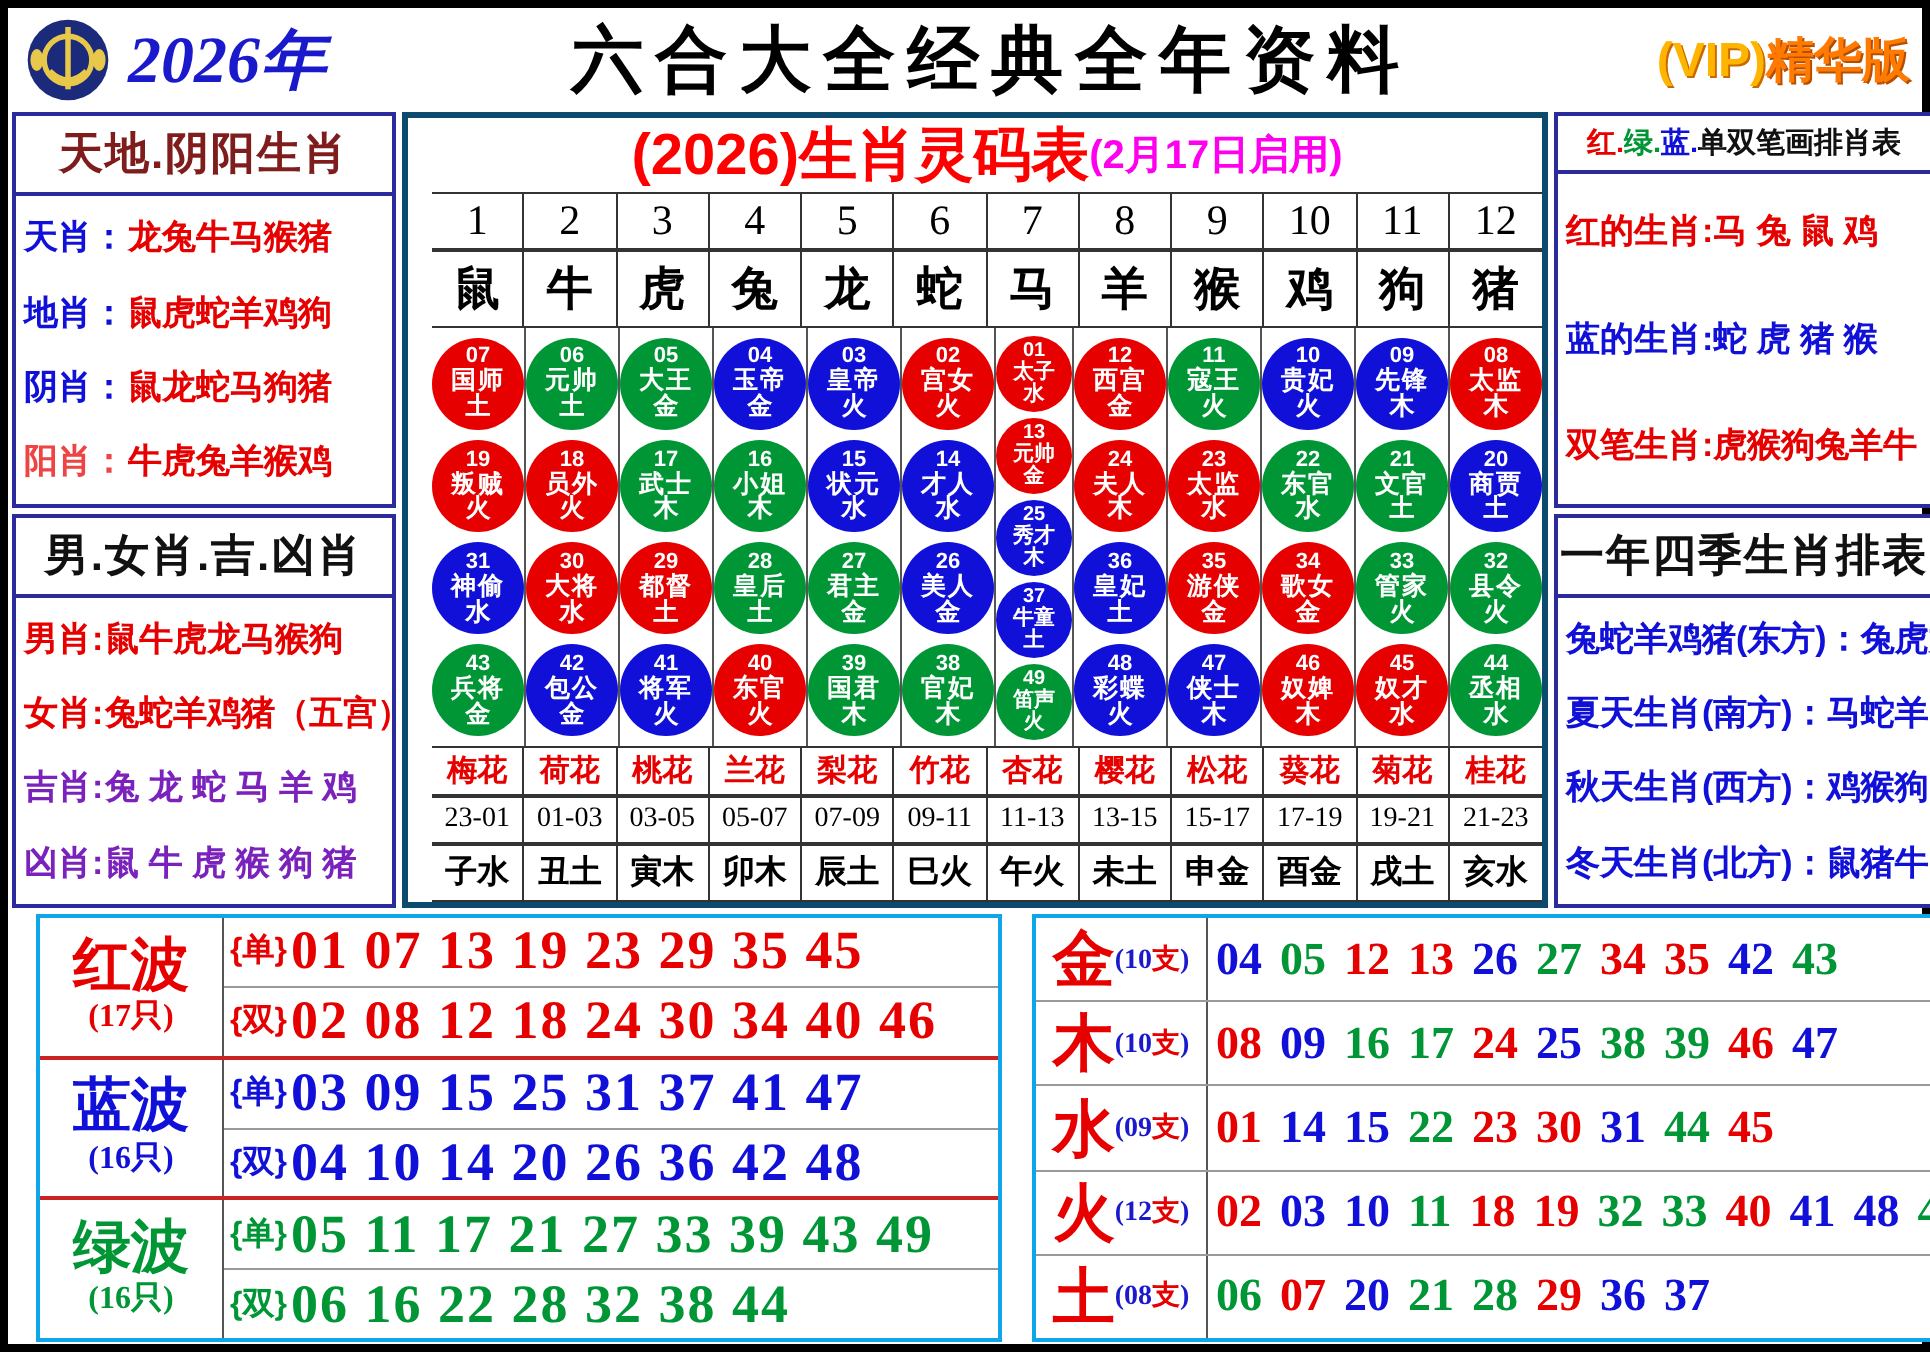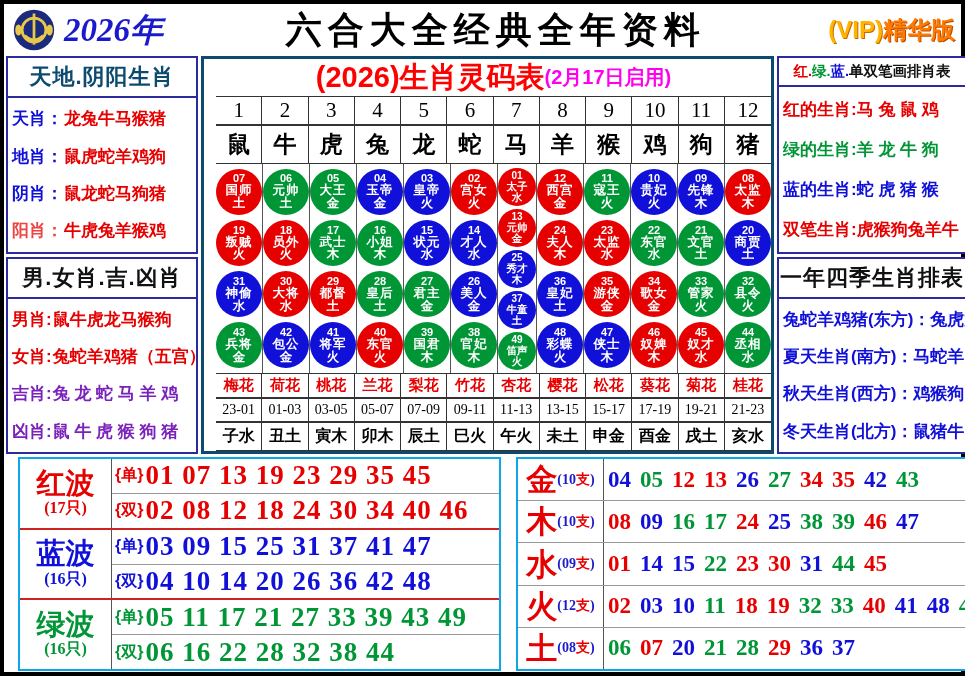--- a/index.html
+++ b/index.html
@@ -92,21 +92,21 @@
         <ellipse cx="41" cy="24" rx="3.5" ry="6" fill="#e8c84a"></ellipse>
       </svg>
       <div class="year">2026年</div>
       <div class="maintitle">六合大全经典全年资料</div>
       <div class="vip"><span class="p1">(VIP)</span><span class="p2">精华版</span></div>
     </div>
 
     <div class="mainrow">
       <div class="sidecol" id="leftcol">
           <div class="panel">
-            <div class="ptitle"><span style="color: #0c4a6e;">天地.阴阳生肖</span></div>
+            <div class="ptitle"><span style="color: #7f1d1d;">天地.阴阳生肖</span></div>
             <div class="prows">
               <div class="prow"><span class="lab" style="color: rgb(16, 16, 216);">天肖：</span><span style="color: rgb(230, 0, 0);">龙兔牛马猴猪</span></div>
               <div class="prow"><span class="lab" style="color: rgb(16, 16, 216);">地肖：</span><span style="color: rgb(230, 0, 0);">鼠虎蛇羊鸡狗</span></div>
               <div class="prow"><span class="lab" style="color: rgb(16, 16, 216);">阴肖：</span><span style="color: rgb(230, 0, 0);">鼠龙蛇马狗猪</span></div>
               <div class="prow"><span class="lab" style="color: #ef4444;">阳肖：</span><span style="color: rgb(230, 0, 0);">牛虎兔羊猴鸡</span></div>
             </div>
           </div>
           <div class="panel">
             <div class="ptitle"><span style="color: rgb(17, 17, 17);">男.女肖.吉.凶肖</span></div>
             <div class="prows">
@@ -464,21 +464,20 @@
             <div class="gcell brcell">戌土</div>
             <div class="gcell brcell">亥水</div>
           </div>
       </div>
 
       <div class="sidecol right" id="rightcol">
           <div class="panel">
             <div class="ptitle smallt"><span style="color: rgb(230, 0, 0);">红.</span><span style="color: rgb(0, 150, 54);">绿.</span><span style="color: rgb(16, 16, 216);">蓝.</span><span style="color: rgb(17, 17, 17);">单双笔画排肖表</span></div>
             <div class="prows">
               <div class="prow" style="color: rgb(230, 0, 0);">红的生肖:马 兔 鼠 鸡</div>
-              <div class="prow" style="color: rgb(0, 150, 54);">绿的生肖:羊 龙 牛 狗</div>
               <div class="prow" style="color: rgb(16, 16, 216);">蓝的生肖:蛇 虎 猪 猴</div>
               <div class="prow" style="color: rgb(230, 0, 0);">双笔生肖:虎猴狗兔羊牛</div>
             </div>
           </div>
           <div class="panel">
             <div class="ptitle"><span style="color: rgb(17, 17, 17);">一年四季生肖排表</span></div>
             <div class="prows">
               <div class="prow" style="color: rgb(16, 16, 216);">兔蛇羊鸡猪(东方)：兔虎龙</div>
               <div class="prow" style="color: rgb(16, 16, 216);">夏天生肖(南方)：马蛇羊</div>
               <div class="prow" style="color: rgb(16, 16, 216);">秋天生肖(西方)：鸡猴狗</div>

